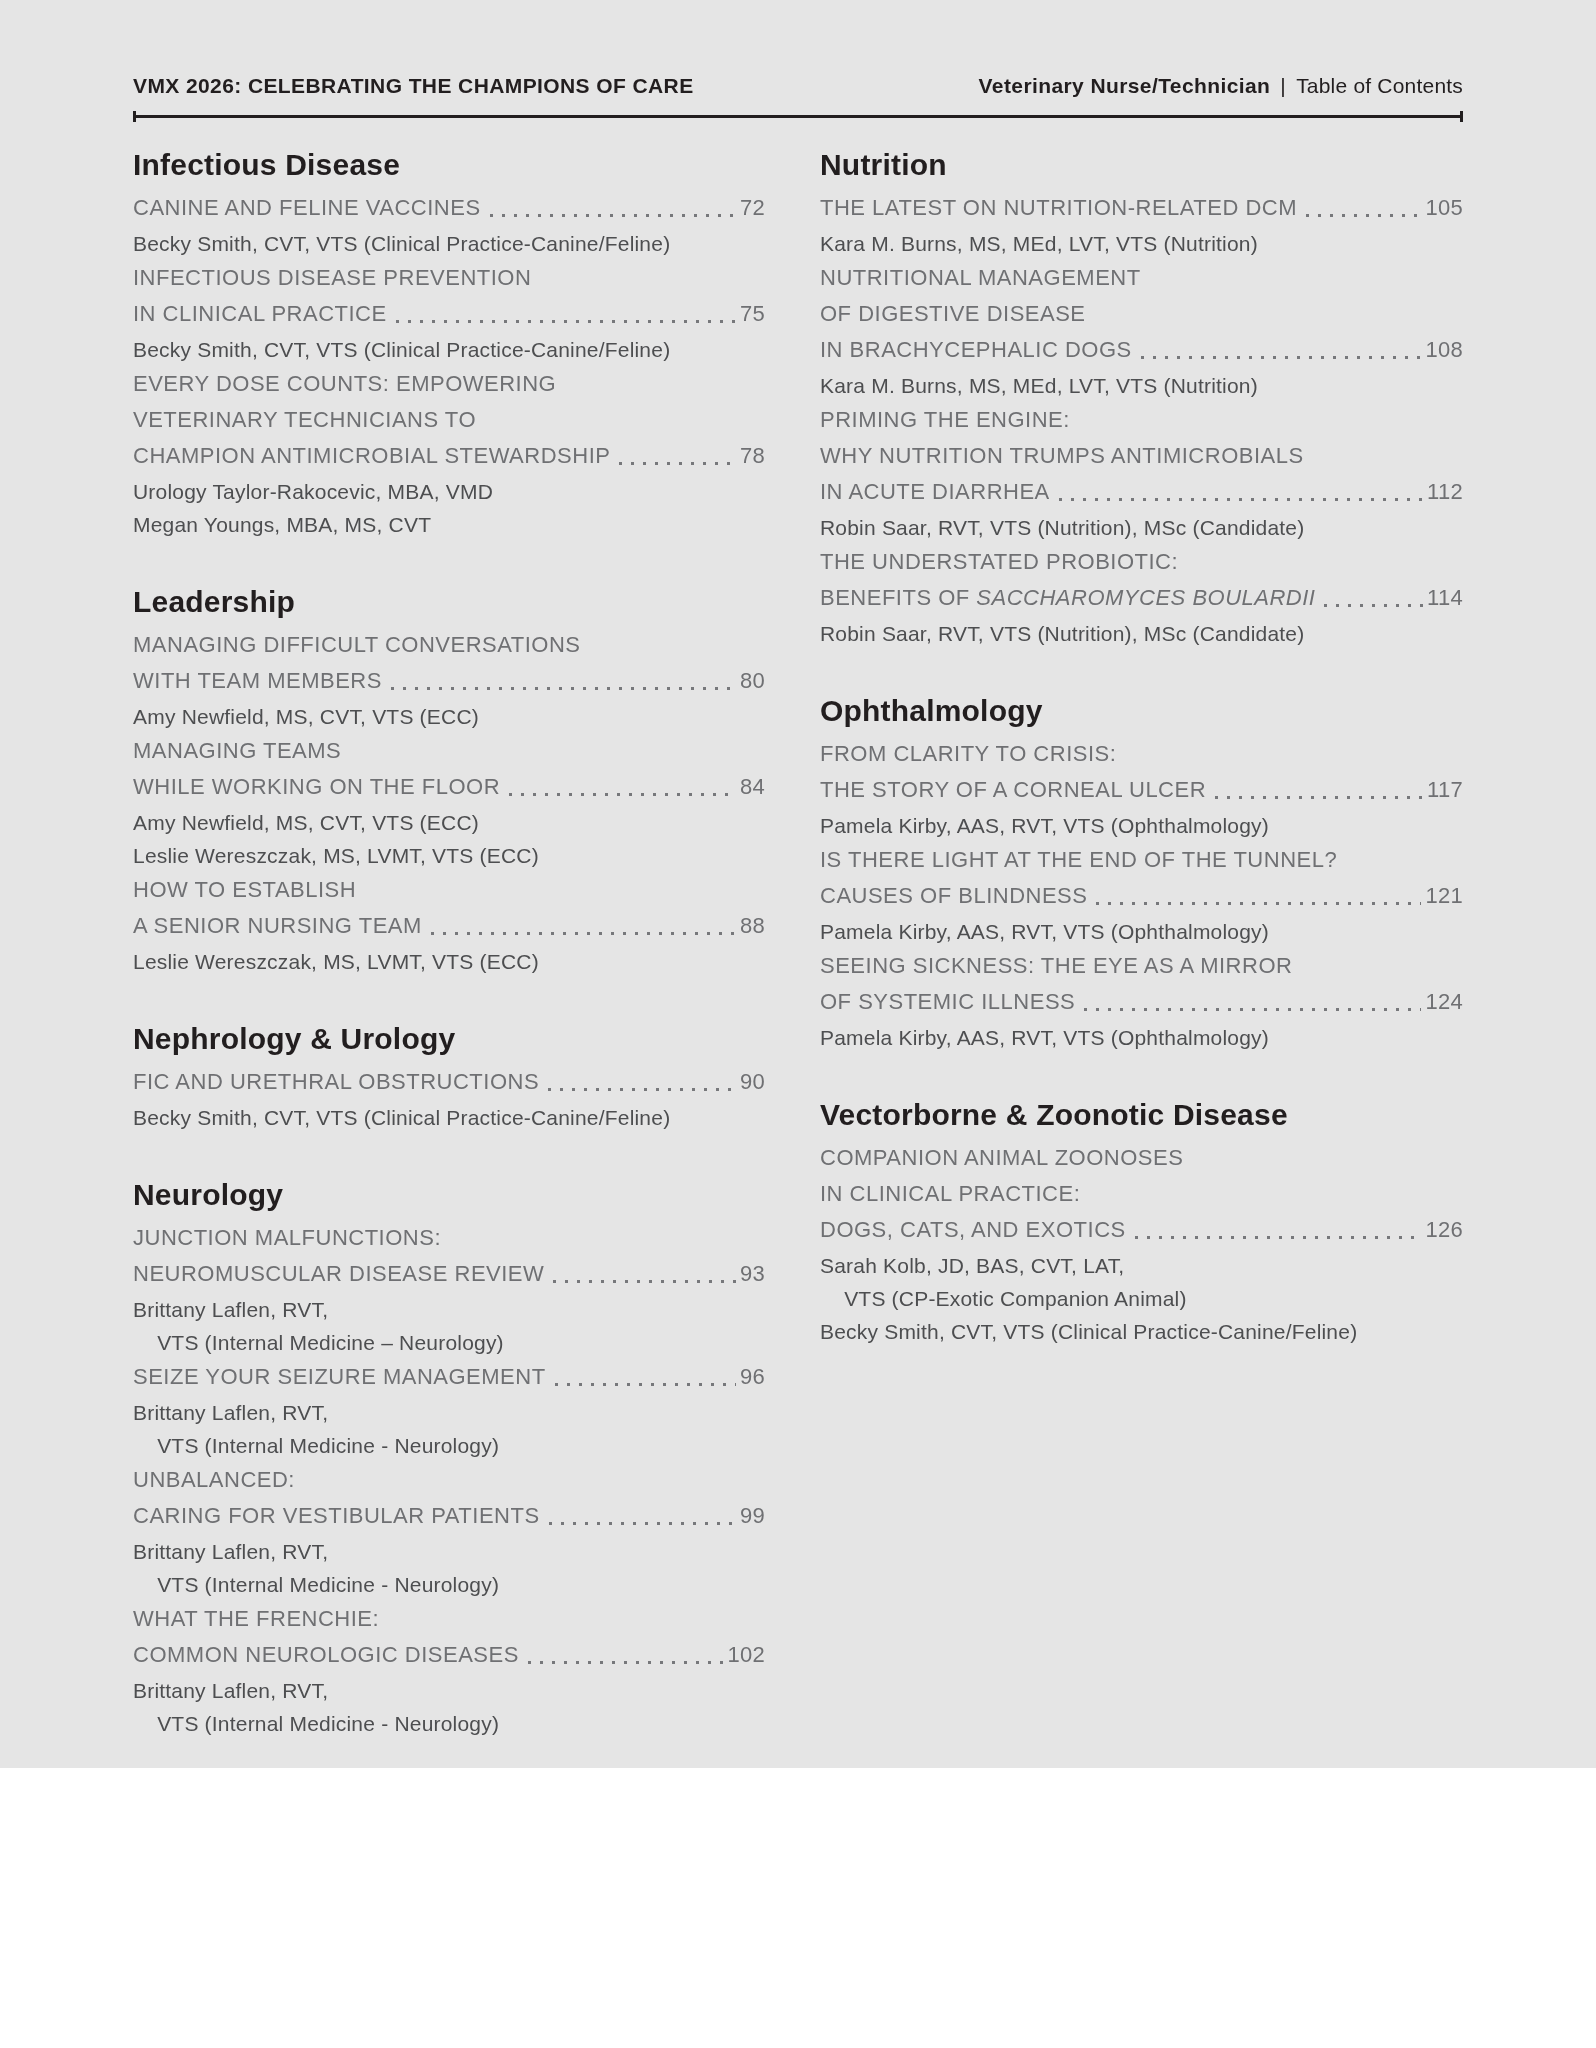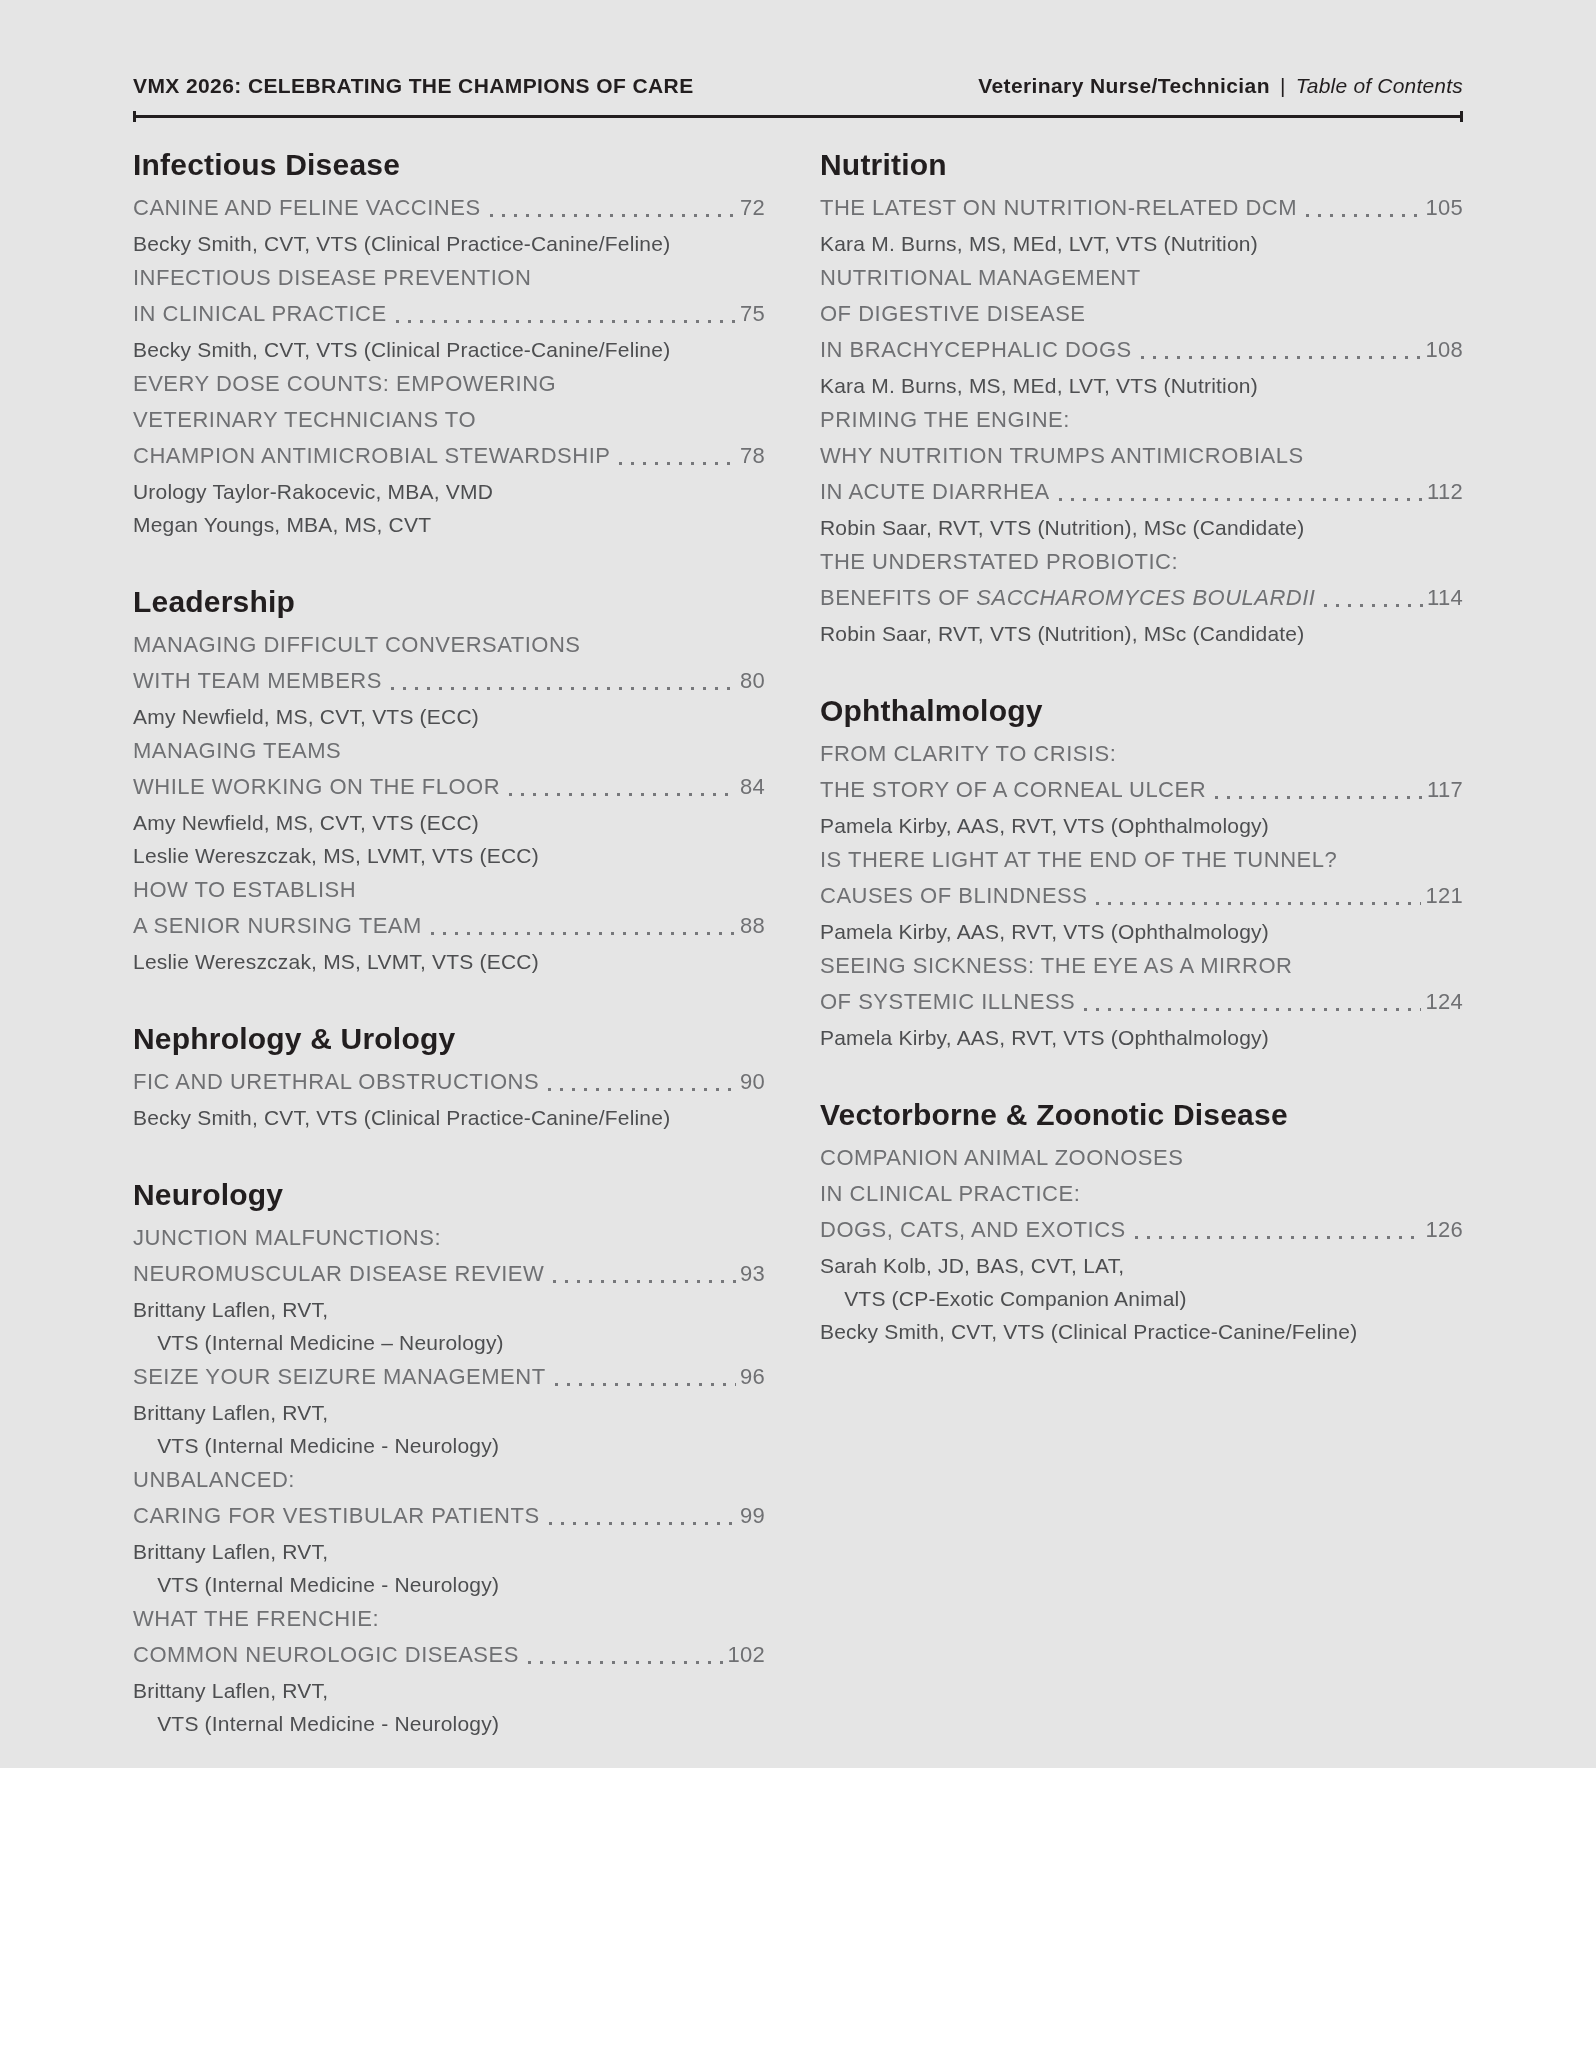--- a/index.html
+++ b/index.html
@@ -23,21 +23,21 @@
     display: flex;
     justify-content: space-between;
     align-items: baseline;
     padding-top: 74px;
     font-size: 21px;
     font-weight: 700;
     letter-spacing: 0.4px;
     color: #221e1f;
   }
   .header .sep { font-weight: 400; margin: 0 10px; color: #221e1f; }
-  .header .doc-label { font-style: italic; font-weight: 400; letter-spacing: 0.2px; }
+  .header .doc-label { font-weight: 400; letter-spacing: 0.2px; }
   .rule {
     position: relative;
     height: 3px;
     background: #221e1f;
     margin-top: 17px;
   }
   .rule::before, .rule::after {
     content: "";
     position: absolute;
     top: -4px;

